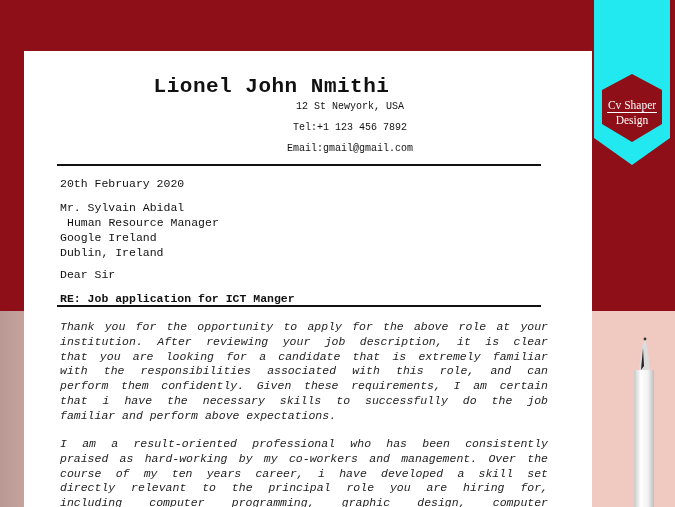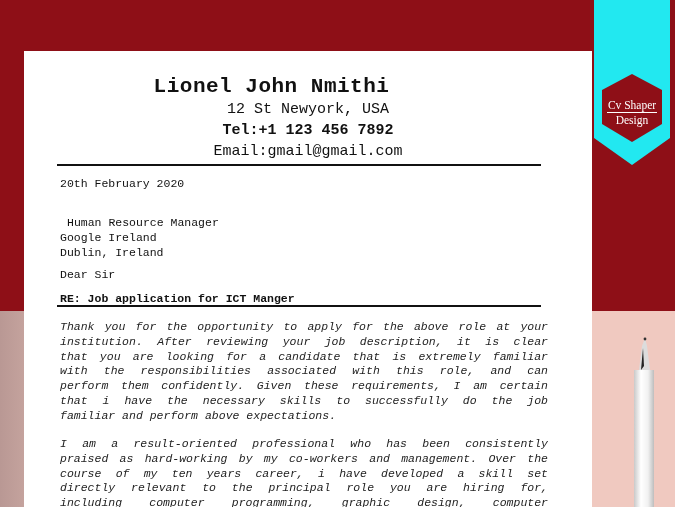--- a/index.html
+++ b/index.html
@@ -4,21 +4,21 @@
 <style>
   html,body{margin:0;padding:0;}
   body{width:675px;height:507px;overflow:hidden;position:relative;background:#8e0f17;font-family:"Liberation Mono","DejaVu Sans Mono",monospace;}
   .bg-top{position:absolute;left:0;top:0;width:675px;height:311px;background:#8e0f17;}
   .bg-bottom{position:absolute;left:0;top:311px;width:675px;height:196px;background:linear-gradient(90deg,#b99894 0%,#c9a7a1 5%,#e8c4bc 90%,#eec9c0 100%);}
   .bg-bottom-right{position:absolute;left:590px;top:311px;width:85px;height:196px;background:#f0c9c0;}
   .ribbon{position:absolute;left:594px;top:0;width:76px;height:165px;}
   .pen{position:absolute;left:630px;top:336px;width:30px;height:171px;}
   .paper{position:absolute;left:24px;top:51px;width:568px;height:470px;background:#ffffff;}
   .name{position:absolute;left:0;top:24px;width:495px;text-align:center;font-family:"Liberation Mono",monospace;font-weight:bold;font-size:21px;color:#111;letter-spacing:0.5px;}
-  .contact{position:absolute;left:0;width:568px;text-align:center;font-size:15px;color:#111;}
+  .contact{position:absolute;left:0;width:568px;text-align:center;font-size:10px;color:#111;padding-left:42px;}
   .rule{position:absolute;left:33px;width:484px;height:1.5px;background:#111;}
   .txt{position:absolute;left:36px;font-size:11.5px;color:#111;white-space:nowrap;}
   .re{font-weight:bold;}
   .para{position:absolute;left:36px;width:488px;font-size:11.5px;line-height:14.8px;font-style:italic;color:#222;text-align:justify;text-align-last:justify;}
   .para .line{display:block;text-align:justify;text-align-last:justify;}
   .para .line.last{text-align-last:left;}
 </style>
 </head>
 <body>
 
@@ -46,26 +46,27 @@
   <path d="M38 74 L68 90 L68 124 L38 142 L8 124 L8 90 Z" fill="#8e0f17"></path>
 </svg>
 <div style="position:absolute;left:594px;top:98px;width:76px;text-align:center;font-family:'Liberation Serif',serif;font-size:11.5px;color:#ffffff;line-height:14px;">
   <div style="display:inline-block;border-bottom:1px solid #fff;padding:0 1px;">Cv Shaper</div>
   <div>Design</div>
 </div>
 
 <div class="paper">
   <div class="name">Lionel John Nmithi</div>
   <div class="contact" style="top:50px;">12 St Newyork, USA</div>
-  <div class="contact" style="top:71px;font-weight:bold;">Tel:+1 123 456 7892</div>
+  <div class="contact" style="top:71px;">Tel:+1 123 456 7892</div>
   <div class="contact" style="top:92px;">Email:gmail@gmail.com</div>
   <div class="rule" style="top:113px;"></div>
 
   <div class="txt" style="top:126px;text-align:right;">20th February 2020</div>
 
+  <div class="txt" style="top:150px;">Mr. Sylvain Abidal</div>
   <div class="txt" style="top:165px;padding-left:7px;">Human Resource Manager</div>
   <div class="txt" style="top:180px;">Google Ireland</div>
   <div class="txt" style="top:195px;">Dublin, Ireland</div>
 
   <div class="txt" style="top:217px;">Dear Sir</div>
 
   <div class="txt re" style="top:241px;">RE: Job application for ICT Manger</div>
   <div class="rule" style="top:254px;"></div>
 
   <div class="para" style="top:269px;">

